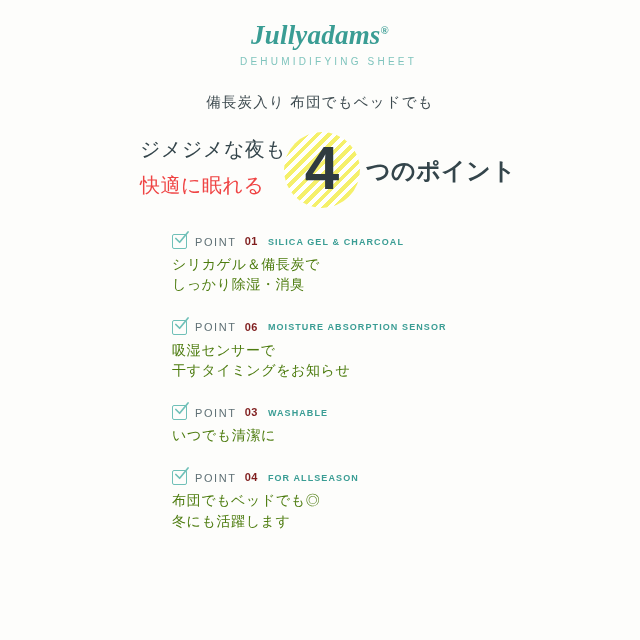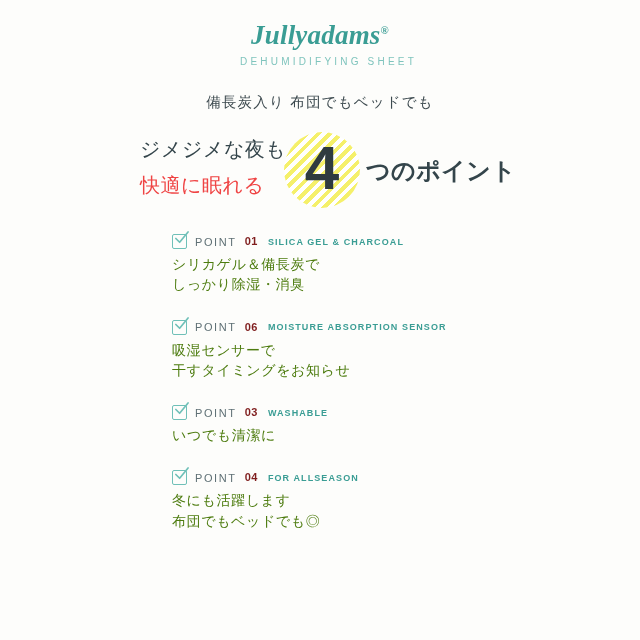--- a/index.html
+++ b/index.html
@@ -279,19 +279,19 @@
         <span class="check">
           <svg viewBox="0 0 16 16" aria-hidden="true">
               <path d="M2 8 L6 12 L15 1" fill="none" stroke="#6fc0b8" stroke-width="1.8" stroke-linecap="round" stroke-linejoin="round"></path>
             </svg>
         </span>
         <span class="point-label">POINT</span>
         <span class="point-num">04</span>
         <span class="point-en">FOR ALLSEASON</span>
       </div>
       <div class="point-body">
+        <div>布団でもベッドでも◎</div>
         <div>冬にも活躍します</div>
-        <div>布団でもベッドでも◎</div>
       </div>
     </div>
 
   </div>
 </div>
 
 </body></html>

